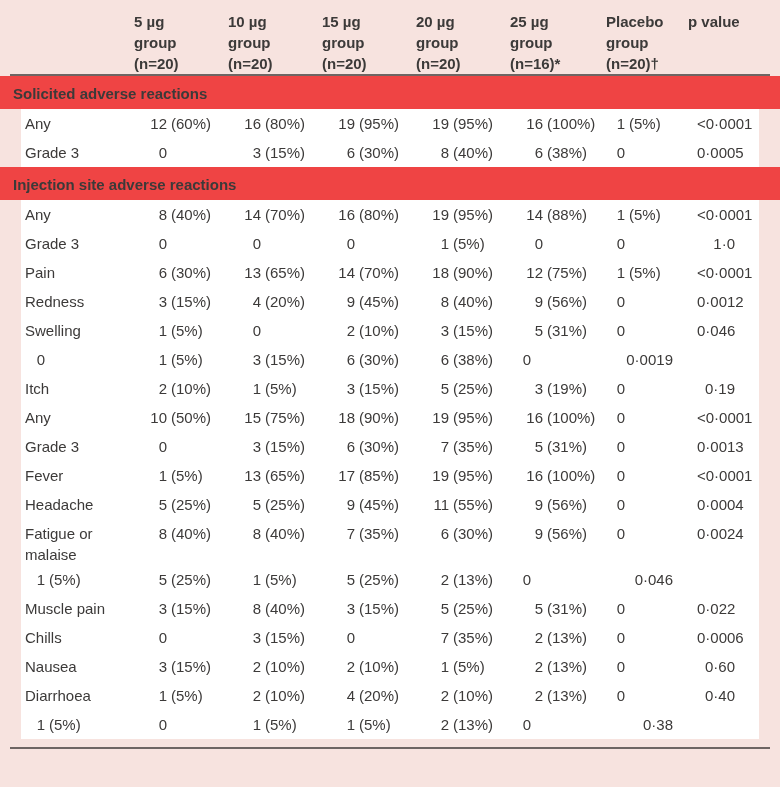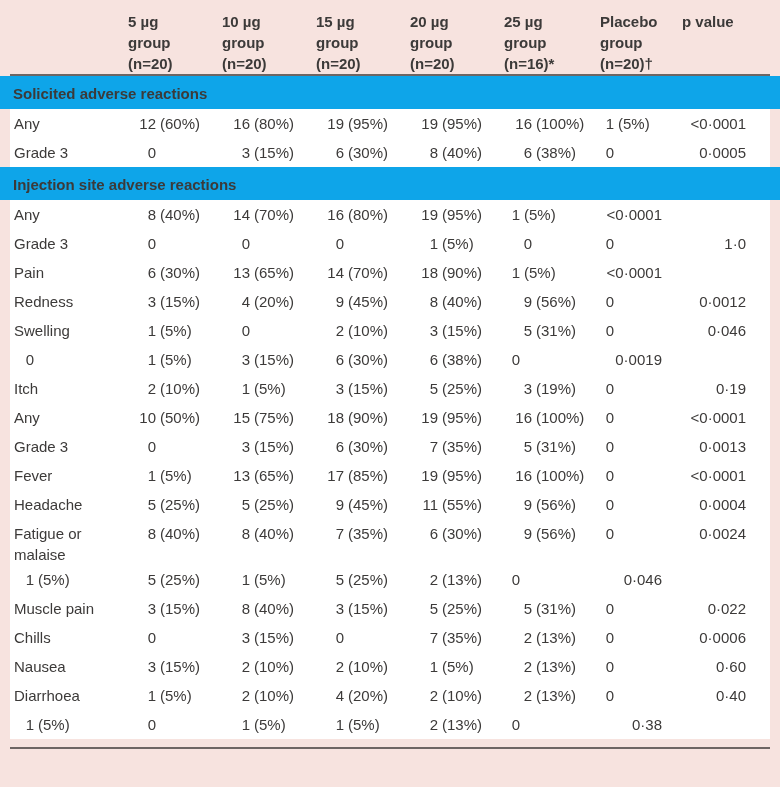--- a/index.html
+++ b/index.html
@@ -13,36 +13,36 @@
     position: relative;
   }
   .sheet { position: absolute; inset: 0; }
 
   .grid {
     display: grid;
     grid-template-columns: 122px 94px 94px 94px 94px 94px 84px 1fr;
   }
 
   
-  .header { padding: 11px 10px 0 4px; }
+  .header { padding: 11px 10px 0 10px; }
   .h-cell { font-weight: bold; line-height: 21px; padding-left: 2px; white-space: nowrap; }
   .h-cell span { display: block; }
   .h-cell.placebo { padding-left: 4px; }
   .rule { height: 0; border-top: 2px solid #6e6563; margin: 0 10px; }
 
   
   .band {
     padding: 8px 13px 5px 13px;
     font-weight: bold;
     line-height: 20px;
-    background: #0ea5e9;
+    background: #ef4444;
   }
 
   
-  .block { background: #ffffff; margin: 0 10px; }
+  .block { background: #ffffff; margin: 0 21px; }
   .row > div { line-height: 29px; }
   .row .rlabel { line-height: 21px; padding: 4px 2px 0 4px; }
   .vcell { white-space: nowrap; }
   .vcell .num { display: inline-block; width: 24px; text-align: right; }
   .vcell.placebo .num { width: 12px; }
   .vcell .pct { margin-left: 4px; }
   .pcell { text-align: right; padding-right: 24px; white-space: nowrap; }
 
   .bottom-spacer { height: 8px; }
 </style>
@@ -115,39 +115,41 @@
         </div>
       </div>
       <div class="band"><span>Injection site adverse reactions</span></div>
       <div class="block">
         <div class="grid row">
           <div class="rlabel">Any</div>
           <div class="vcell"><span class="num">8</span><span class="pct">(40%)</span></div>
           <div class="vcell"><span class="num">14</span><span class="pct">(70%)</span></div>
           <div class="vcell"><span class="num">16</span><span class="pct">(80%)</span></div>
           <div class="vcell"><span class="num">19</span><span class="pct">(95%)</span></div>
+          <div class="vcell"><span class="num">14</span><span class="pct">(88%)</span></div>
           <div class="vcell placebo"><span class="num">1</span><span class="pct">(5%)</span></div>
           <div class="pcell">&lt;0·0001</div>
         </div>
         <div class="grid row">
           <div class="rlabel">Grade 3</div>
           <div class="vcell"><span class="num">0</span></div>
           <div class="vcell"><span class="num">0</span></div>
           <div class="vcell"><span class="num">0</span></div>
           <div class="vcell"><span class="num">1</span><span class="pct">(5%)</span></div>
           <div class="vcell"><span class="num">0</span></div>
           <div class="vcell placebo"><span class="num">0</span></div>
           <div class="pcell">1·0</div>
         </div>
         <div class="grid row">
           <div class="rlabel">Pain</div>
           <div class="vcell"><span class="num">6</span><span class="pct">(30%)</span></div>
           <div class="vcell"><span class="num">13</span><span class="pct">(65%)</span></div>
           <div class="vcell"><span class="num">14</span><span class="pct">(70%)</span></div>
           <div class="vcell"><span class="num">18</span><span class="pct">(90%)</span></div>
+          <div class="vcell"><span class="num">12</span><span class="pct">(75%)</span></div>
           <div class="vcell placebo"><span class="num">1</span><span class="pct">(5%)</span></div>
           <div class="pcell">&lt;0·0001</div>
         </div>
         <div class="grid row">
           <div class="rlabel">Redness</div>
           <div class="vcell"><span class="num">3</span><span class="pct">(15%)</span></div>
           <div class="vcell"><span class="num">4</span><span class="pct">(20%)</span></div>
           <div class="vcell"><span class="num">9</span><span class="pct">(45%)</span></div>
           <div class="vcell"><span class="num">8</span><span class="pct">(40%)</span></div>
           <div class="vcell"><span class="num">9</span><span class="pct">(56%)</span></div>

